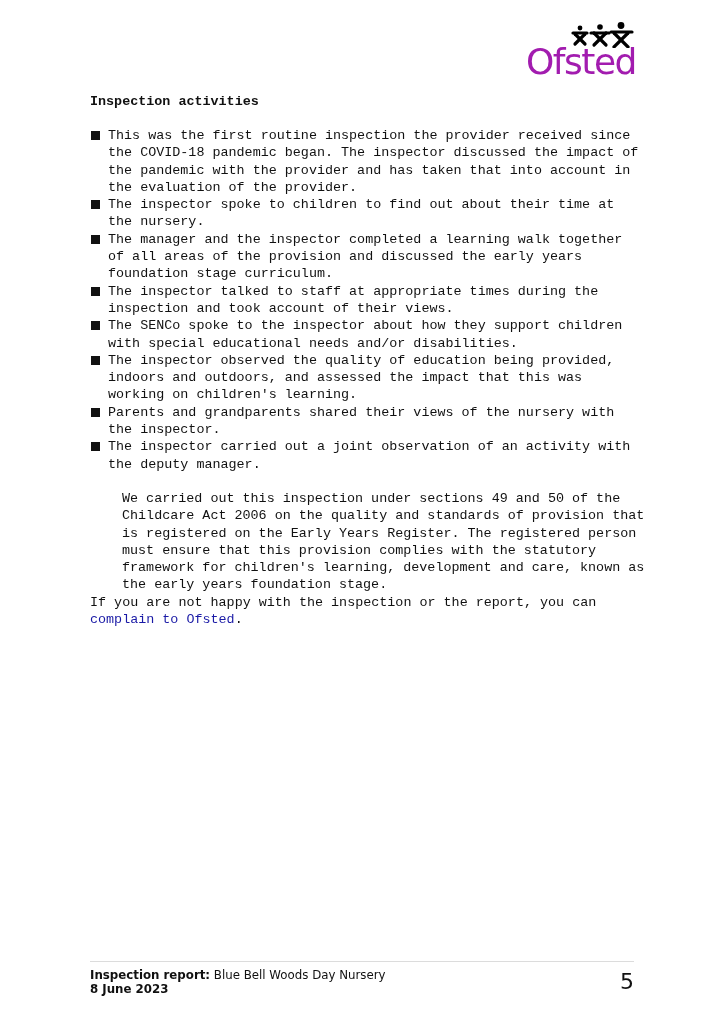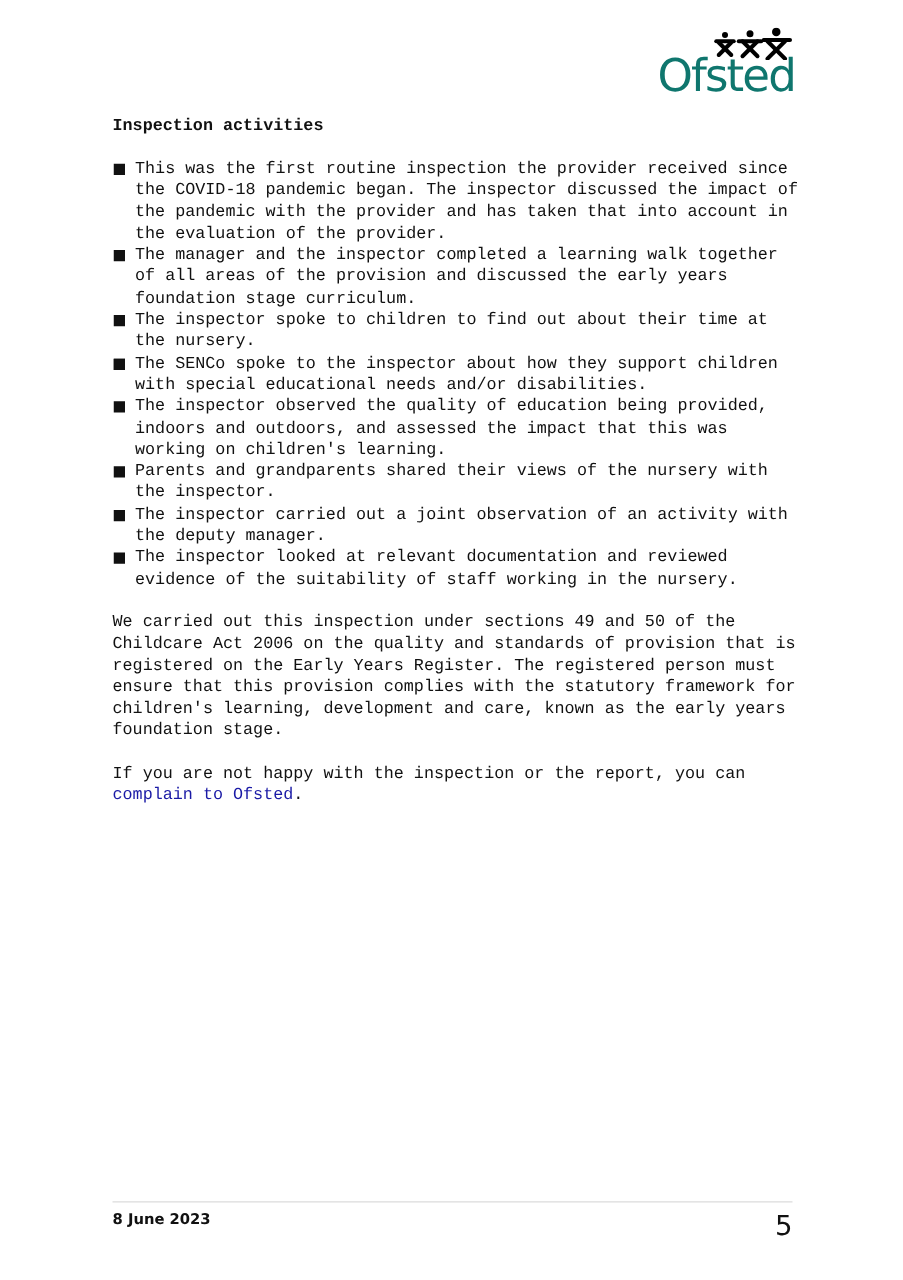--- a/index.html
+++ b/index.html
@@ -1,29 +1,29 @@
 <!DOCTYPE html>
 <html><head>
 <meta charset="utf-8">
 <style>
   html, body { margin: 0; padding: 0; background: #ffffff; }
   body { width: 722px; height: 1024px; position: relative; overflow: hidden;
          font-family: "DejaVu Sans", sans-serif; color: #111111; }
   .logo { position: absolute; left: 526px; top: 20px; width: 112px; height: 60px; }
   .logo-text { position: absolute; left: 0; bottom: 0; font-family: "DejaVu Sans", sans-serif;
-               font-size: 36px; line-height: 36px; font-weight: normal; letter-spacing: -1.5px; color: #0f766e; }
+               font-size: 36px; line-height: 36px; font-weight: normal; letter-spacing: -1.5px; color: #a21caf; }
   .logo-figs { position: absolute; right: 2px; top: 2px; width: 70px; height: 26px; }
   .content { position: absolute; left: 90px; top: 93px; width: 555px; font-size: 13.4px; line-height: 17.3px; font-family: Liberation Mono, monospace; }
   h2 { font-size: 13.4px; font-weight: bold; margin: 0 0 17px 0; line-height: 17px; }
   ul { list-style: none; margin: 0; padding: 0; }
   li { position: relative; padding-left: 18px; }
   li .bullet { position: absolute; left: 1px; top: 4px; width: 9px; height: 9px; background: #111; }
   p { margin: 0; }
-  .para1 { margin-top: 17px; }
-  .para2 { margin-top: 17px; }
+  .para1 { margin-top: 17px; margin-left: 32px; }
+  .para2 { }
   a.link { color: #1a1aa6; text-decoration: none; }
   .footer { position: absolute; left: 90px; top: 961px; width: 544px; border-top: 1px solid #dcdcdc; padding-top: 6px; }
   .footer-line { font-size: 11.8px; line-height: 14px; }
   .footer-line b { font-weight: bold; }
   .page-num { position: absolute; right: 0; top: 8px; font-size: 22px; line-height: 24px; }
 </style>
 </head>
 <body>
 
 <div class="logo">
@@ -43,29 +43,29 @@
         <line x1="62" y1="25" x2="48" y2="11"></line>
     </g>
   </svg>
   <span class="logo-text">Ofsted</span>
 </div>
 
 <div class="content">
   <h2>Inspection activities</h2>
   <ul>
     <li><span class="bullet"></span><span>This was the first routine inspection the provider received since the COVID-18 pandemic began. The inspector discussed the impact of the pandemic with the provider and has taken that into account in the evaluation of the provider.</span></li>
+    <li><span class="bullet"></span><span>The inspector spoke to children to find out about their time at the nursery.</span></li>
     <li><span class="bullet"></span><span>The manager and the inspector completed a learning walk together of all areas of the provision and discussed the early years foundation stage curriculum.</span></li>
-    <li><span class="bullet"></span><span>The inspector spoke to children to find out about their time at the nursery.</span></li>
-    <li><span class="bullet"></span></li>
+    <li><span class="bullet"></span><span>The inspector talked to staff at appropriate times during the inspection and took account of their views.</span></li>
     <li><span class="bullet"></span><span>The SENCo spoke to the inspector about how they support children with special educational needs and/or disabilities.</span></li>
     <li><span class="bullet"></span><span>The inspector observed the quality of education being provided, indoors and outdoors, and assessed the impact that this was working on children's learning.</span></li>
     <li><span class="bullet"></span><span>Parents and grandparents shared their views of the nursery with the inspector.</span></li>
     <li><span class="bullet"></span><span>The inspector carried out a joint observation of an activity with the deputy manager.</span></li>
-    <li><span class="bullet"></span><span>The inspector looked at relevant documentation and reviewed evidence of the suitability of staff working in the nursery.</span></li>
   </ul>
   <p class="para1">We carried out this inspection under sections 49 and 50 of the Childcare Act 2006 on the quality and standards of provision that is registered on the Early Years Register. The registered person must ensure that this provision complies with the statutory framework for children's learning, development and care, known as the early years foundation stage.</p>
   <p class="para2"><span>If you are not happy with the inspection or the report, you can </span><a class="link" href="#">complain to Ofsted</a><span>.</span></p>
 </div>
 
 <div class="footer">
+  <div class="footer-line"><b>Inspection report:</b> <span>Blue Bell Woods Day Nursery</span></div>
   <div class="footer-line"><b>8 June 2023</b></div>
   <div class="page-num">5</div>
 </div>
 
 </body></html>

